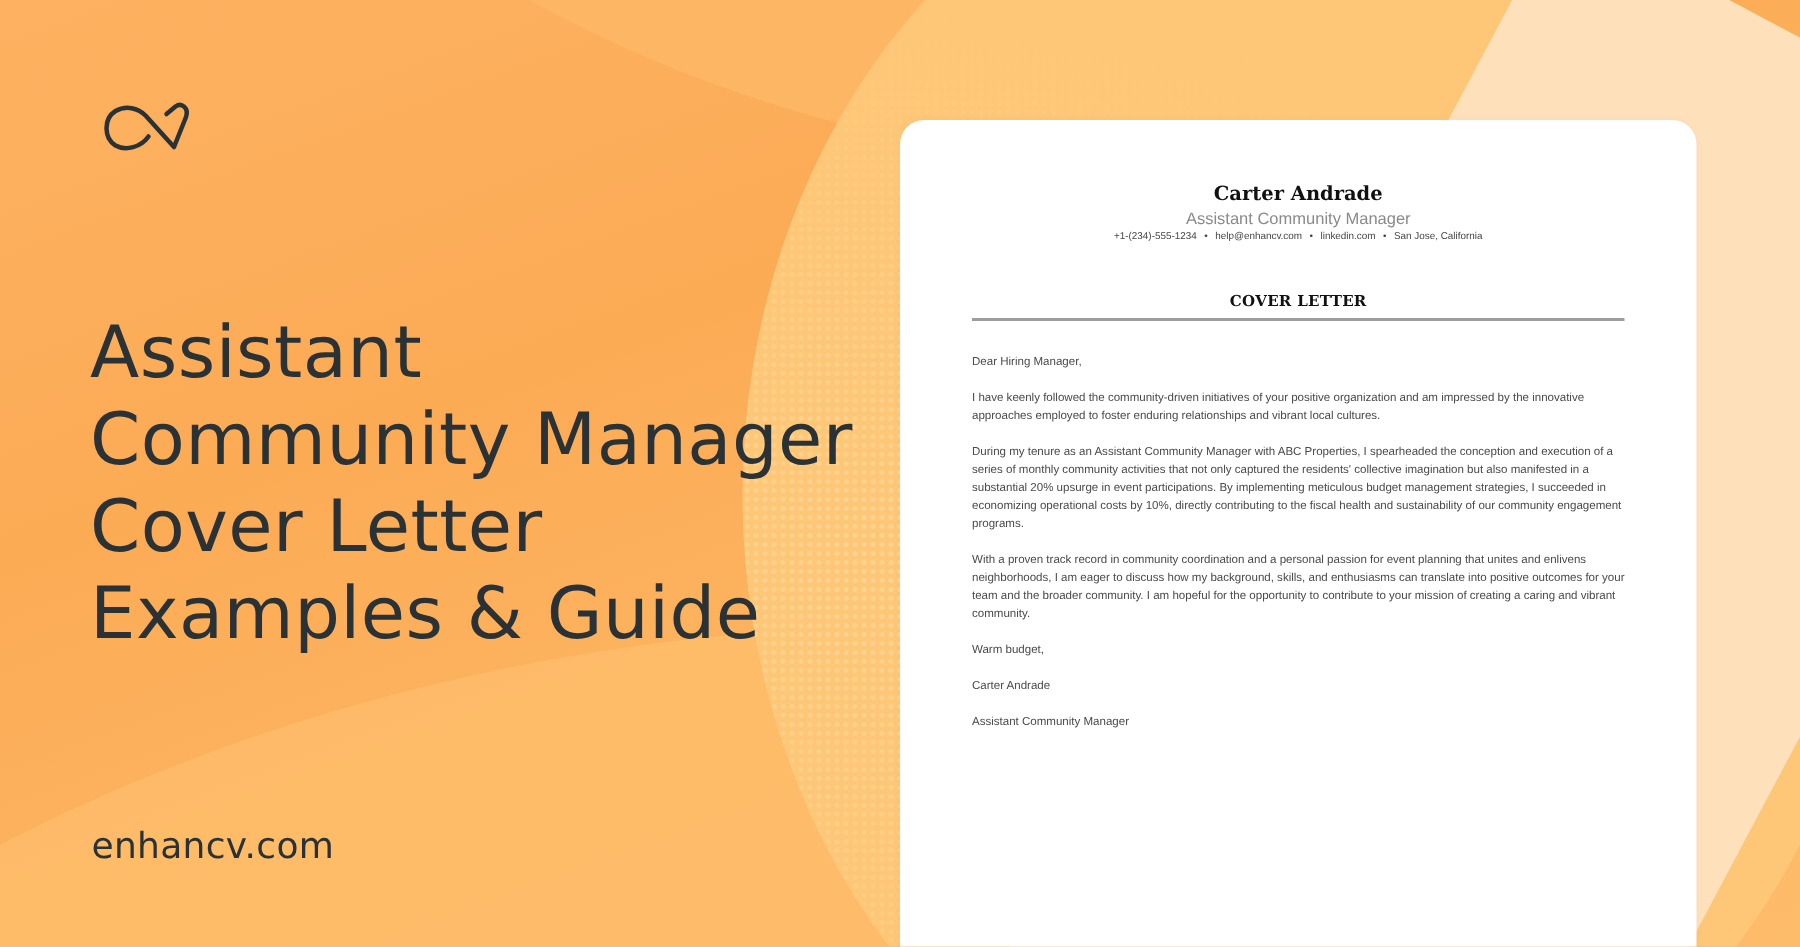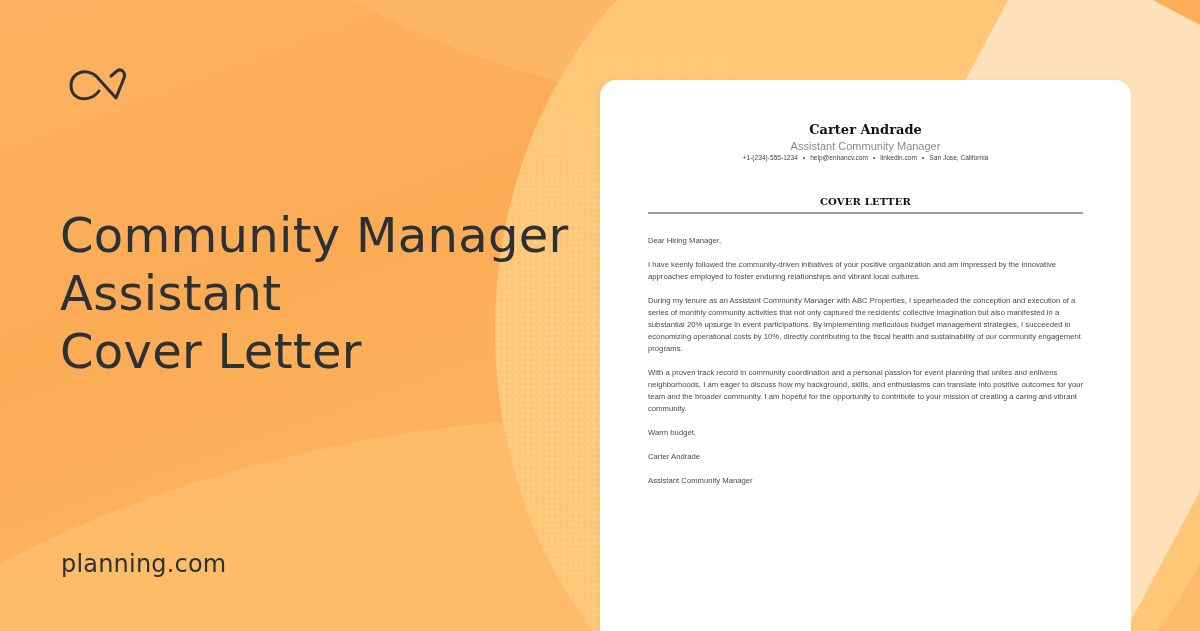--- a/index.html
+++ b/index.html
@@ -112,26 +112,27 @@
   <div class="bg-right"></div>
 </div>
 
 <div class="logo">
   <svg width="80" height="40" viewBox="0 0 80 40" fill="none" stroke="#2b3235" stroke-width="3" stroke-linecap="round" stroke-linejoin="round">
     <path d="M33 27 C28 34, 18 37, 11 33 C3 28, 3 15, 11 10 C18 6, 26 8, 31 13 L50 34 L58 14 C60 8, 55 4, 51 7 L45 12"></path>
   </svg>
 </div>
 
 <div class="title">
+  <span>Assistant</span>
   <span>Community Manager</span>
-  <span>Assistant</span>
   <span>Cover Letter</span>
+  <span>Examples &amp; Guide</span>
 </div>
 
-<div class="site">planning.com</div>
+<div class="site">enhancv.com</div>
 
 <div class="card">
   <div class="doc-name">Carter Andrade</div>
   <div class="doc-role">Assistant Community Manager</div>
   <div class="doc-contacts">
     <span>+1-(234)-555-1234</span><span class="sep">•</span><span>help@enhancv.com</span><span class="sep">•</span><span>linkedin.com</span><span class="sep">•</span><span>San Jose, California</span>
   </div>
   <div class="doc-heading">COVER LETTER</div>
   <div class="doc-rule"></div>
   <div class="doc-body">

